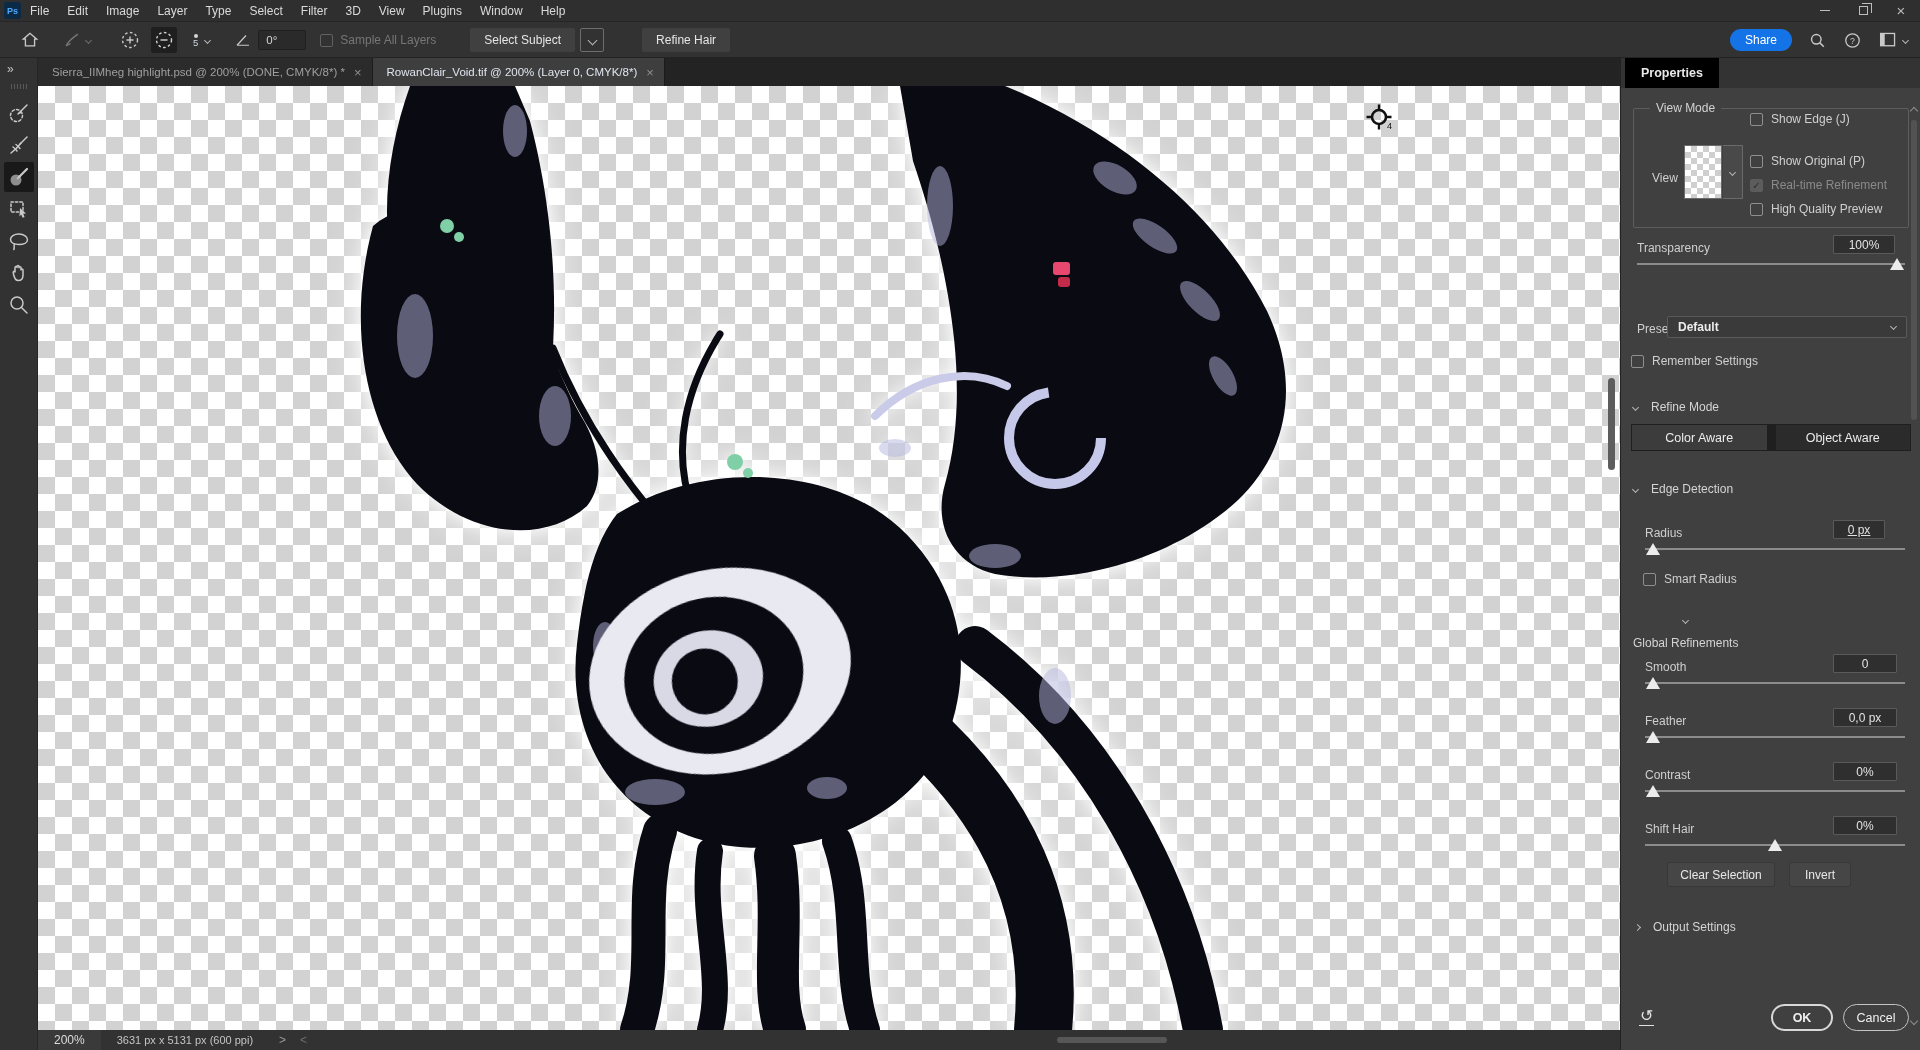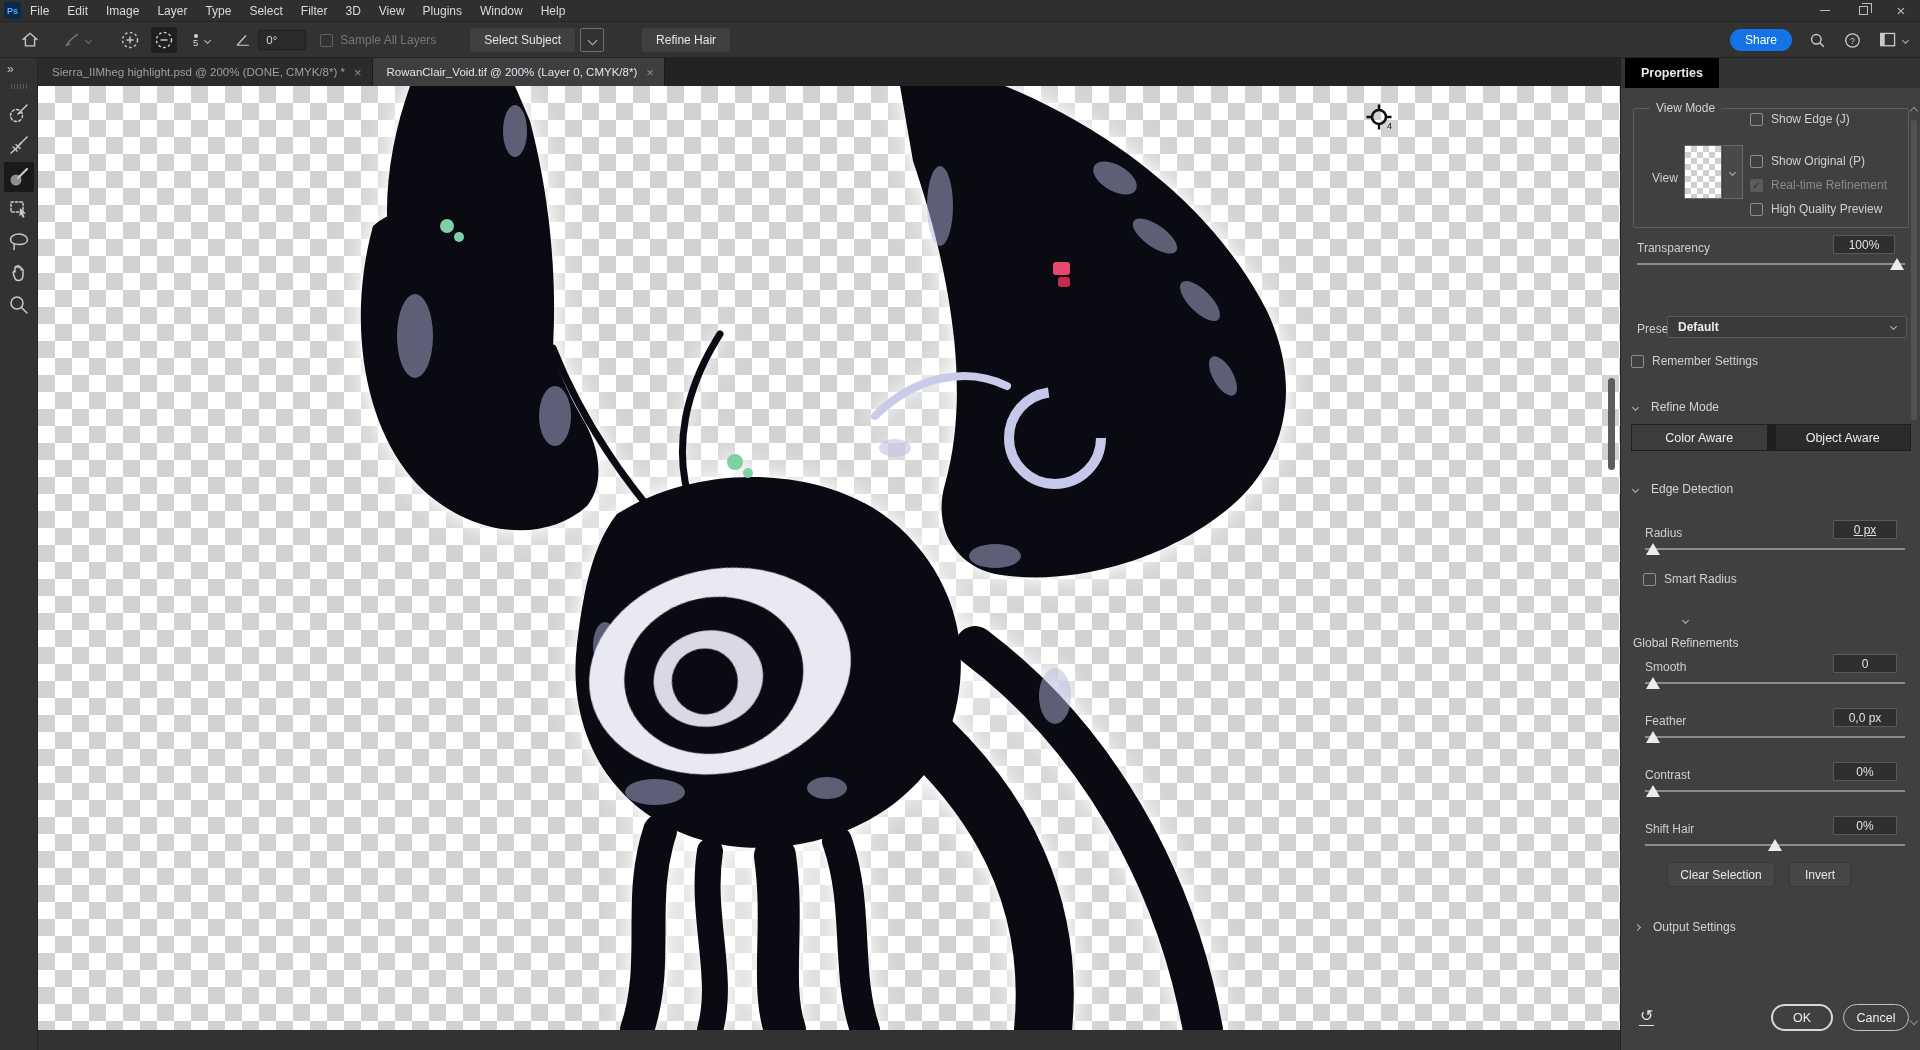--- a/index.html
+++ b/index.html
@@ -322,20 +322,29 @@
         <path d="M15,2.5 V7 M15,23 V27.5 M2.5,15 H7 M23,15 H27.5"></path>
       </g>
       <text x="23" y="27" class="cursor-badge">4</text>
     </svg>
 
     <div class="canvas-vscroll">
       <div class="canvas-vthumb"></div>
     </div>
   </div>
 
+  <div class="abs statusbar">
+    <span class="status-zoom">200%</span>
+    <span class="status-info">3631 px x 5131 px (600 ppi)</span>
+    <span class="status-chev">&gt;</span>
+    <span class="status-back">&lt;</span>
+    <span class="hscroll">
+      <span class="hthumb"></span>
+    </span>
+  </div>
 
   <div class="abs panel">
     <div class="panel-header-strip">
       <div class="panel-header-tab">Properties</div>
     </div>
 
     <div class="group">
       <span class="group-label">View Mode</span>
       <span class="abs plabel" style="left:18px;top:62px;">View</span>
       <span class="abs" style="left:50px;top:36px;width:38px;height:54px;border:1px solid #6a6a6a;background-image:conic-gradient(#cfcfcf 25%,#fff 0 50%,#cfcfcf 0 75%,#fff 0);background-size:12px 12px;"></span>
@@ -386,21 +395,21 @@
     <div class="segmented" style="top:366px;">
       <div class="seg seg-unselected">Color Aware</div>
       <div class="seg seg-selected">Object Aware</div>
     </div>
 
     <div class="section-head" style="left:12px;top:424px;">
       <span class="chev-down chev-sm"></span>
       <span>Edge Detection</span>
     </div>
     <span class="abs plabel" style="left:24px;top:468px;">Radius</span>
-    <span class="value-box" style="left:212px;top:462px;width:64px;height:19px;text-decoration:underline;">0 px</span>
+    <span class="value-box" style="left:212px;top:462px;width:52px;height:19px;text-decoration:underline;">0 px</span>
     <div class="slider at-start" style="left:24px;top:483px;width:260px;">
       <div class="track"></div>
         <div class="thumb"></div>
     </div>
     <span class="cb-row" style="left:22px;top:514px;">
       <span class="cb"></span>
       <span class="plabel">Smart Radius</span>
     </span>
 
     <div class="section-head" style="left:12px;top:560px;flex-direction:column;">
@@ -438,21 +447,21 @@
 
     <div class="pbtn" style="left:46px;top:804px;width:108px;height:25px;">Clear Selection</div>
     <div class="pbtn" style="left:168px;top:804px;width:62px;height:25px;">Invert</div>
 
     <div class="section-head" style="left:14px;top:862px;">
       <span class="chev-right chev-sm"></span>
       <span>Output Settings</span>
     </div>
 
     <span class="reset-icon" style="left:18px;top:950px;">↺</span>
-    <div class="pill" style="left:150px;top:946px;width:62px;height:27px;">OK</div>
+    <div class="pill" style="left:150px;top:946px;width:62px;height:27px;font-weight:bold;">OK</div>
     <div class="pill" style="left:222px;top:946px;width:66px;height:27px;border-width:1.5px;border-color:#c4c4c4;">Cancel</div>
 
     <div class="panel-scroll">
       <span class="pchev" style="top:2px;transform:rotate(-135deg);"></span>
       <div class="panel-thumb"></div>
       <span class="pchev" style="top:912px;transform:rotate(45deg);"></span>
     </div>
   </div>
 
 </div>

